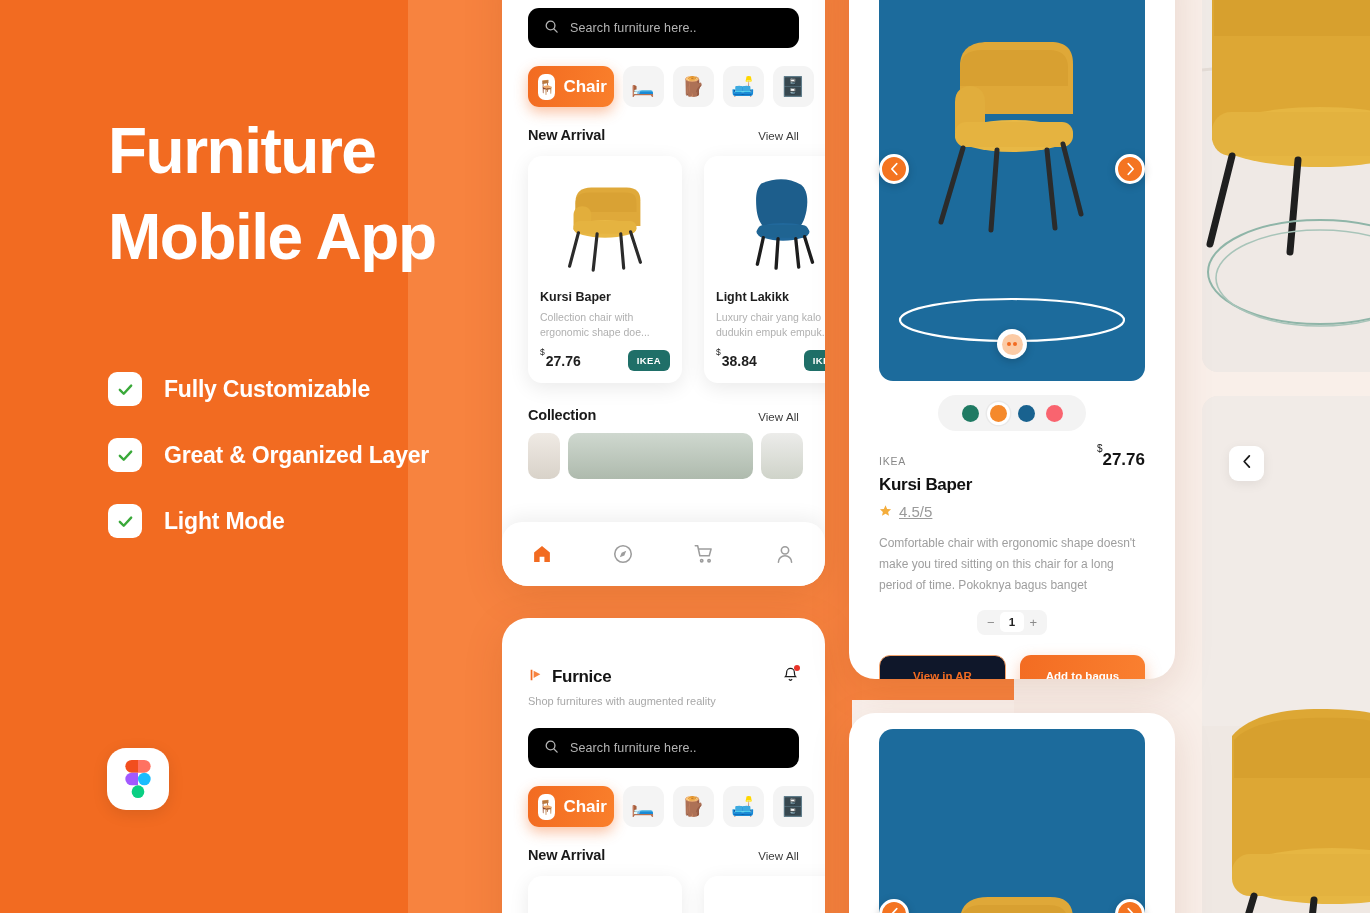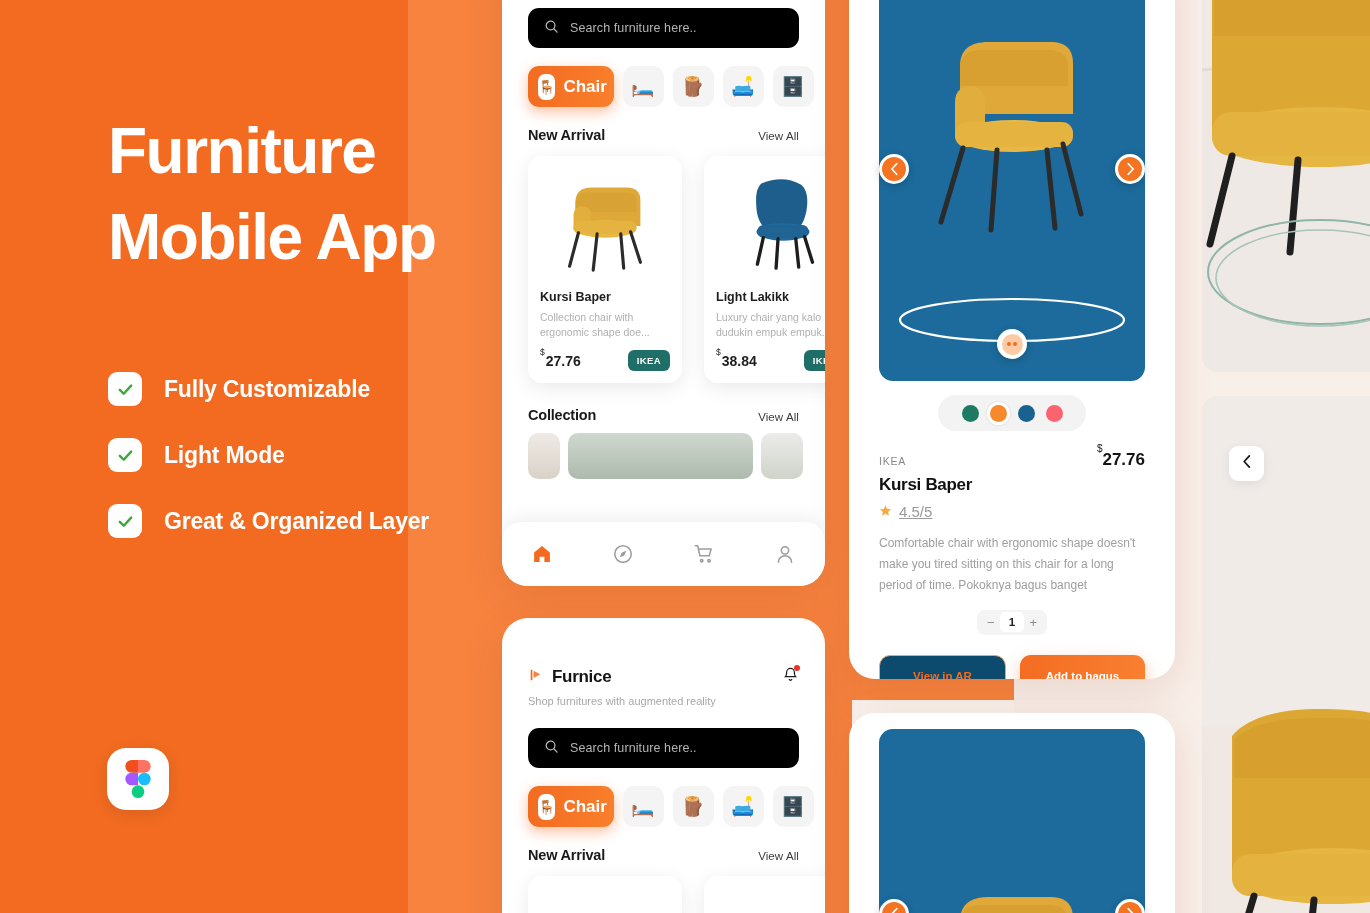--- a/index.html
+++ b/index.html
@@ -170,21 +170,21 @@
   }
   .qty .qv {
     width:24px; height:20px; background:#fff; border-radius:5px; font-size:11.5px;
     font-weight:bold; color:#222; display:flex; align-items:center; justify-content:center;
   }
   .cta-row { display:flex; gap:14px; margin-top:20px; }
   .btn {
     flex:1; height:43px; border-radius:11px; display:flex; align-items:center;
     justify-content:center; font-size:11.5px; font-weight:bold; cursor:pointer;
   }
-  .btn-ghost { border:1.5px solid #f3a26a; color:#f26b21; background:#0c4a6e; }
+  .btn-ghost { border:1.5px solid #f3a26a; color:#f26b21; background:#0f172a; }
   .btn-fill  { background:linear-gradient(100deg,#f36c22,#fa8030); color:#fff;
                box-shadow:0 6px 16px rgba(242,107,33,0.35); border:none; }
 
   
   .photo-panel { position:absolute; border-radius:16px; overflow:hidden; z-index:4; }
   #photo-top { left:1202px; top:-48px; width:225px; height:420px; background:#efe7e2; }
   #photo-bot { left:1202px; top:396px; width:225px; height:560px; background:#efe7e2; }
   .back-btn {
     position:absolute; left:1229px; top:446px; width:35px; height:35px; border-radius:9px;
     background:#fff; display:flex; align-items:center; justify-content:center; z-index:7;
@@ -216,29 +216,29 @@
           </svg>
       </span>
       <span class="feature-label">Fully Customizable</span>
     </div>
     <div class="feature-row">
       <span class="check-box">
         <svg width="17" height="17" viewBox="0 0 24 24" fill="none" stroke="#3aa93a" stroke-width="3.4" stroke-linecap="round" stroke-linejoin="round">
             <polyline points="4,12.5 9.5,18 20,6.5"></polyline>
           </svg>
       </span>
-      <span class="feature-label">Light Mode</span>
+      <span class="feature-label">Great &amp; Organized Layer</span>
     </div>
     <div class="feature-row">
       <span class="check-box">
         <svg width="17" height="17" viewBox="0 0 24 24" fill="none" stroke="#3aa93a" stroke-width="3.4" stroke-linecap="round" stroke-linejoin="round">
             <polyline points="4,12.5 9.5,18 20,6.5"></polyline>
           </svg>
       </span>
-      <span class="feature-label">Great &amp; Organized Layer</span>
+      <span class="feature-label">Light Mode</span>
     </div>
   </div>
 
   <div class="figma-badge">
     <svg width="26" height="38" viewBox="0 0 38 57">
       <path fill="#f24e1e" d="M9.5 0h9.5v19H9.5a9.5 9.5 0 010-19z"></path>
       <path fill="#ff7262" d="M19 0h9.5a9.5 9.5 0 010 19H19V0z"></path>
       <path fill="#a259ff" d="M9.5 19H19v19H9.5a9.5 9.5 0 010-19z"></path>
       <circle fill="#1abcfe" cx="28.5" cy="28.5" r="9.5"></circle>
       <circle fill="#0acf83" cx="19" cy="47.5" r="9.5"></circle>

